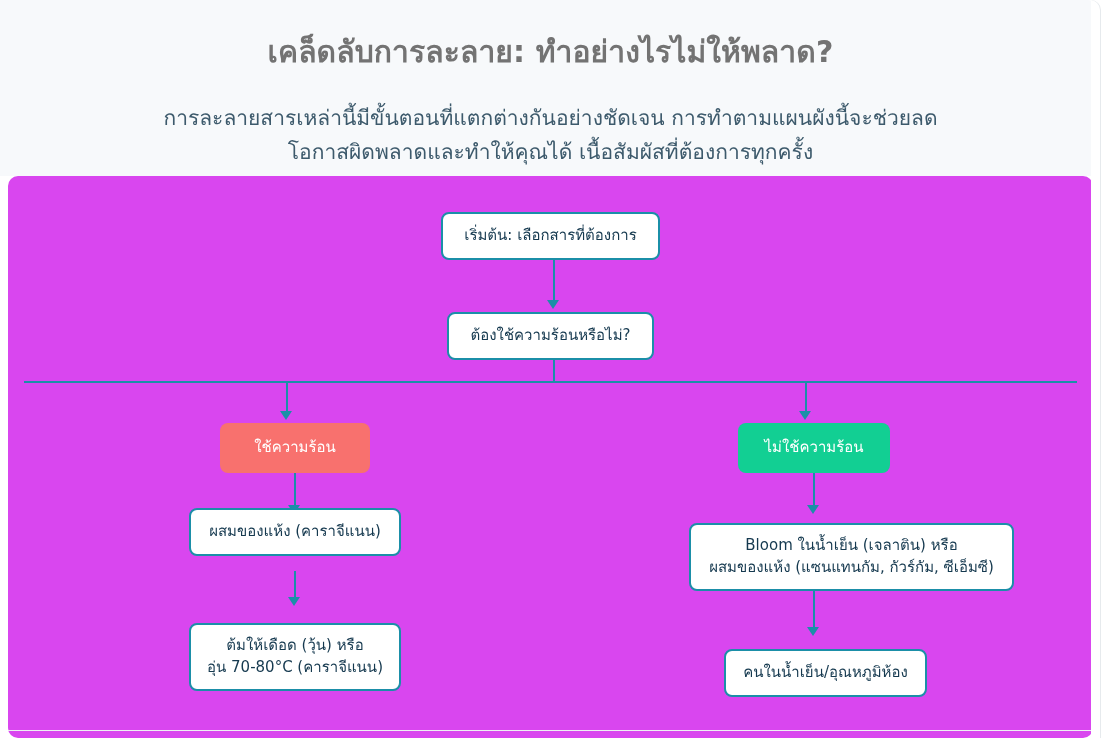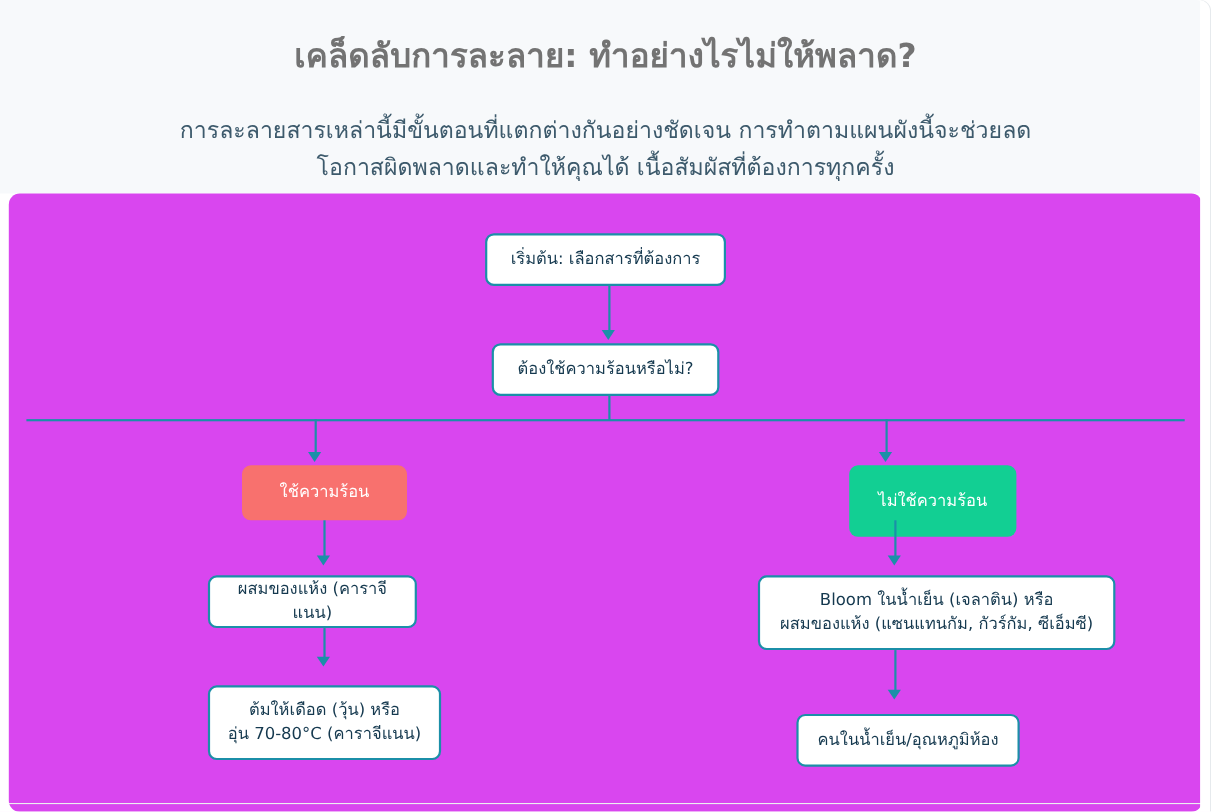--- a/index.html
+++ b/index.html
@@ -145,29 +145,29 @@
     <div class="hline" style="left:16px; top:205px; width:1053px;"></div>
 
     <div class="vline" style="left:278px; top:205px; height:34px;"></div>
     <div class="arrow" style="left:272px; top:235px;"></div>
 
     <div class="vline" style="left:797px; top:205px; height:34px;"></div>
     <div class="arrow" style="left:791px; top:235px;"></div>
 
     <div class="node hot" style="left:212px; top:247px; width:150px; height:50px;">ใช้ความร้อน</div>
 
-    <div class="node cold" style="left:764px; top:247px; width:152px; height:65px;">ไม่ใช้ความร้อน</div>
+    <div class="node cold" style="left:730px; top:247px; width:152px; height:50px;">ไม่ใช้ความร้อน</div>
 
     <div class="vline" style="left:286px; top:297px; height:36px;"></div>
     <div class="arrow" style="left:280px; top:329px;"></div>
 
     <div class="vline" style="left:805px; top:297px; height:36px;"></div>
     <div class="arrow" style="left:799px; top:329px;"></div>
 
-    <div class="node" style="left:181px; top:347px; width:190px; height:48px;">ผสมของแห้ง (คาราจีแนน)</div>
+    <div class="node" style="left:181px; top:332px; width:212px; height:48px;">ผสมของแห้ง (คาราจีแนน)</div>
 
     <div class="node" style="left:681px; top:347px; width:325px; height:68px;">Bloom ในน้ำเย็น (เจลาติน) หรือ
 ผสมของแห้ง (แซนแทนกัม, กัวร์กัม, ซีเอ็มซี)</div>
 
     <div class="vline" style="left:286px; top:395px; height:30px;"></div>
     <div class="arrow" style="left:280px; top:421px;"></div>
 
     <div class="vline" style="left:805px; top:415px; height:40px;"></div>
     <div class="arrow" style="left:799px; top:451px;"></div>
 

